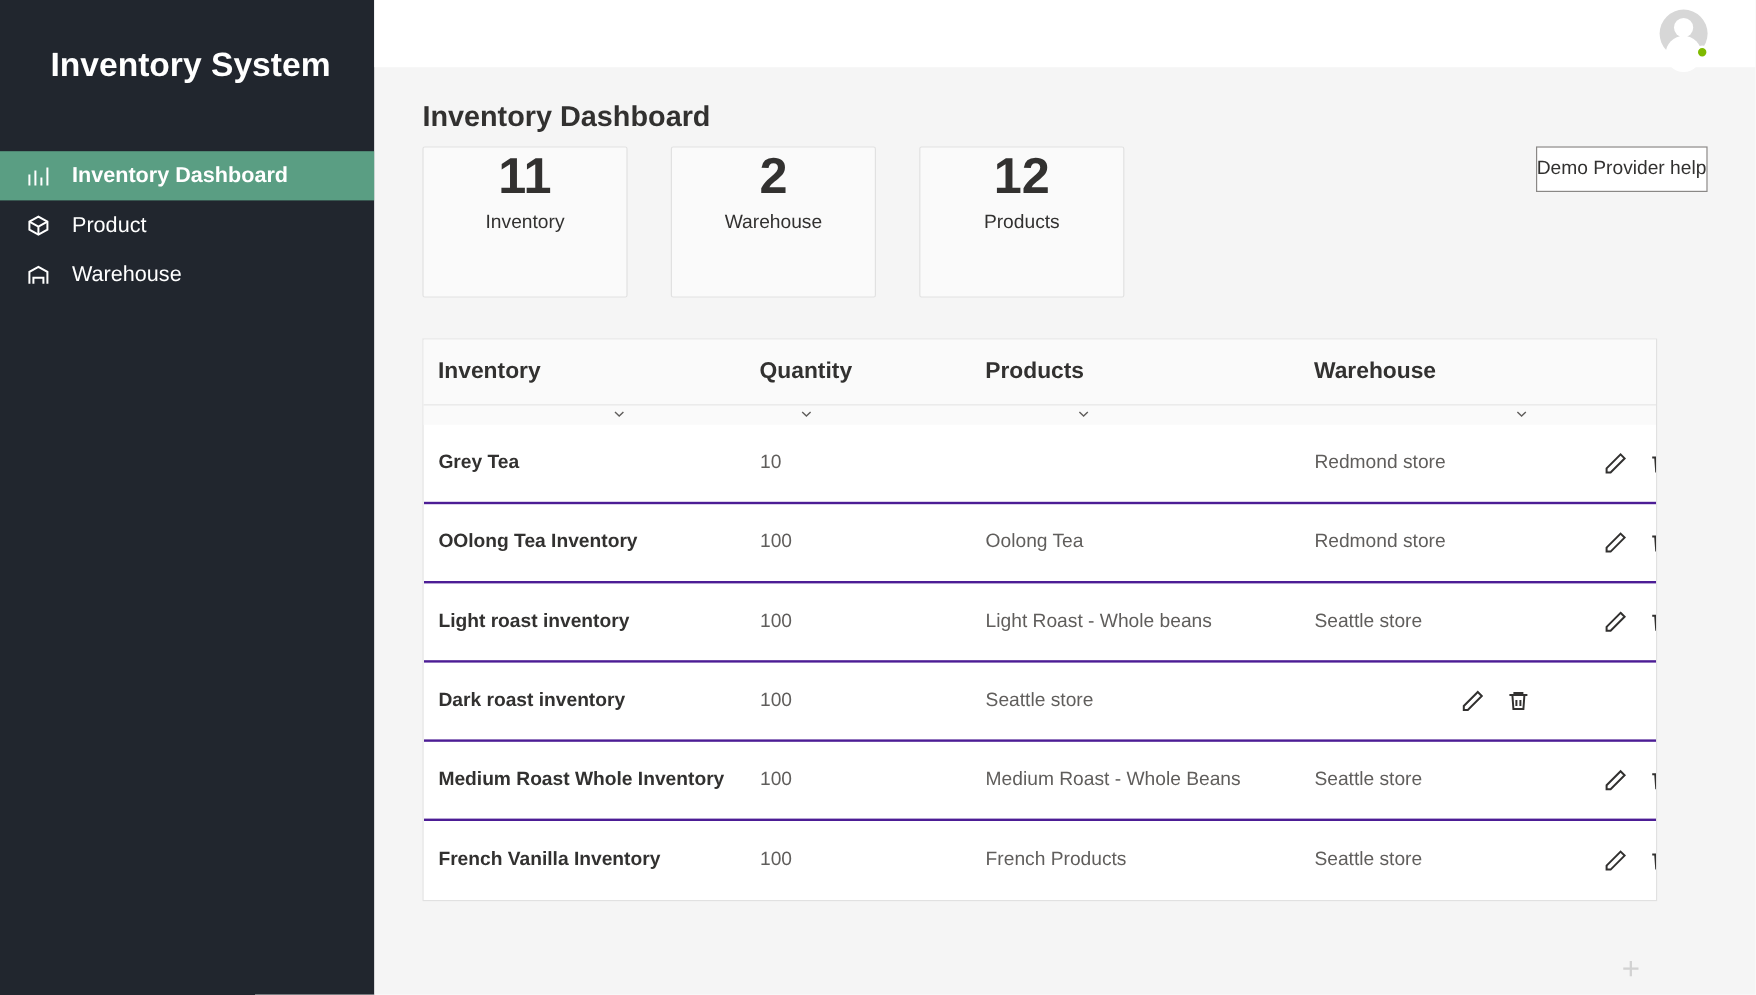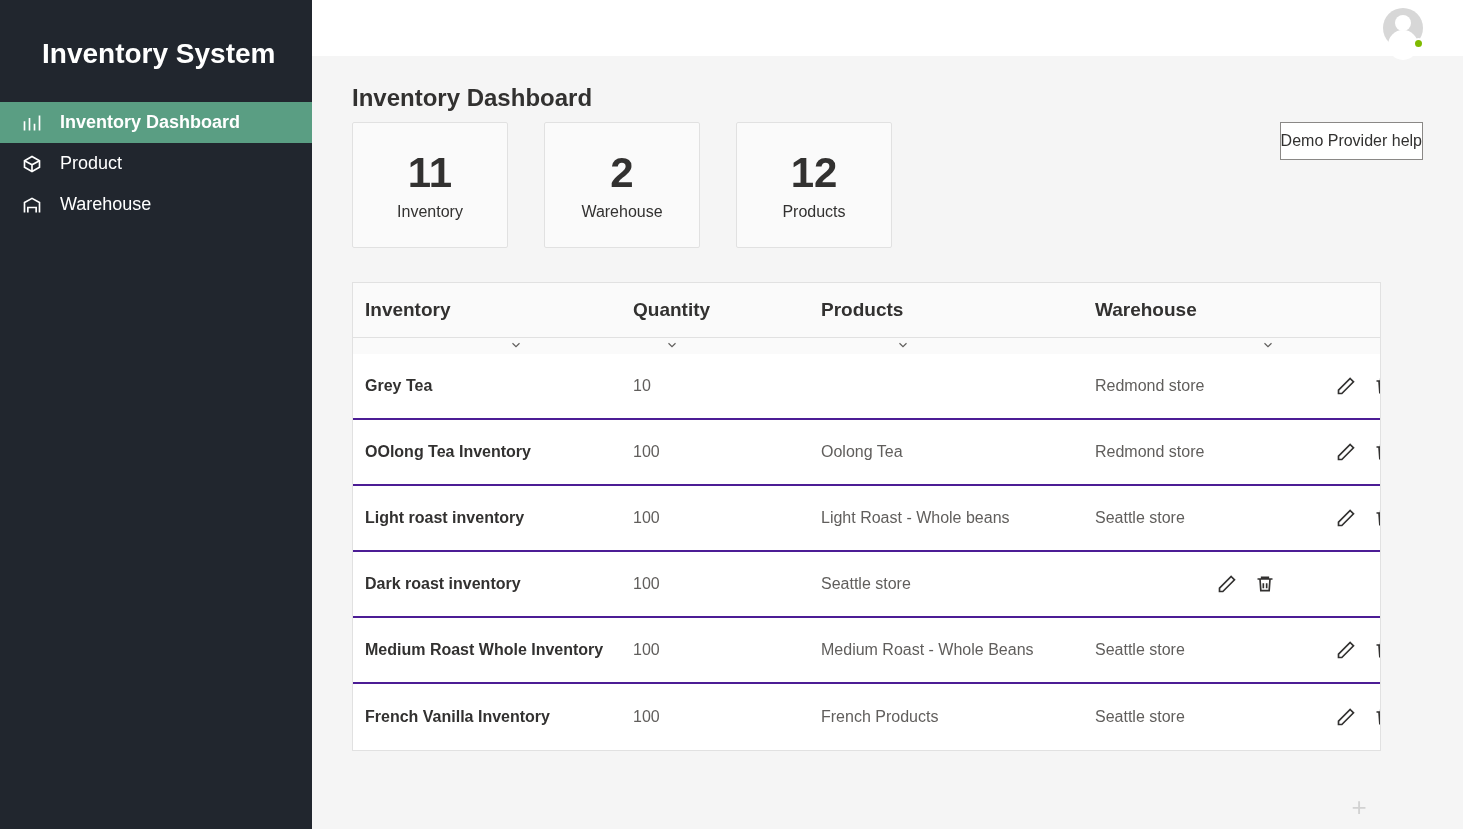--- a/index.html
+++ b/index.html
@@ -11,21 +11,21 @@
     width: 312px;
     height: 100%;
     background: #21262e;
     color: #fff;
     display: flex;
     flex-direction: column;
   }
   .app-title {
     font-size: 28px;
     font-weight: 600;
-    padding: 38px 20px 32px 42px;
+    padding: 38px 20px 56px 42px;
     color: #fff;
   }
   .nav { list-style: none; }
   .nav-item {
     display: flex;
     align-items: center;
     padding: 10px 20px;
     font-size: 18px;
     cursor: pointer;
     color: #fff;
@@ -105,29 +105,28 @@
     font-weight: 600;
     color: #323130;
     margin-bottom: 10px;
   }
   .header-row {
     display: flex;
     align-items: flex-start;
   }
   .cards { display: flex; gap: 36px; }
   .card {
-    width: 156px;
+    width: 171px;
     height: 126px;
     background: #fafafa;
     border: 1px solid #e1e1e1;
     border-radius: 2px;
     display: flex;
     flex-direction: column;
     align-items: center;
-    justify-content: center;
   }
   .card-value {
     font-size: 42px;
     font-weight: 600;
     color: #323130;
   }
   .card-label {
     margin-top: 6px;
     font-size: 16px;
     color: #323130;

